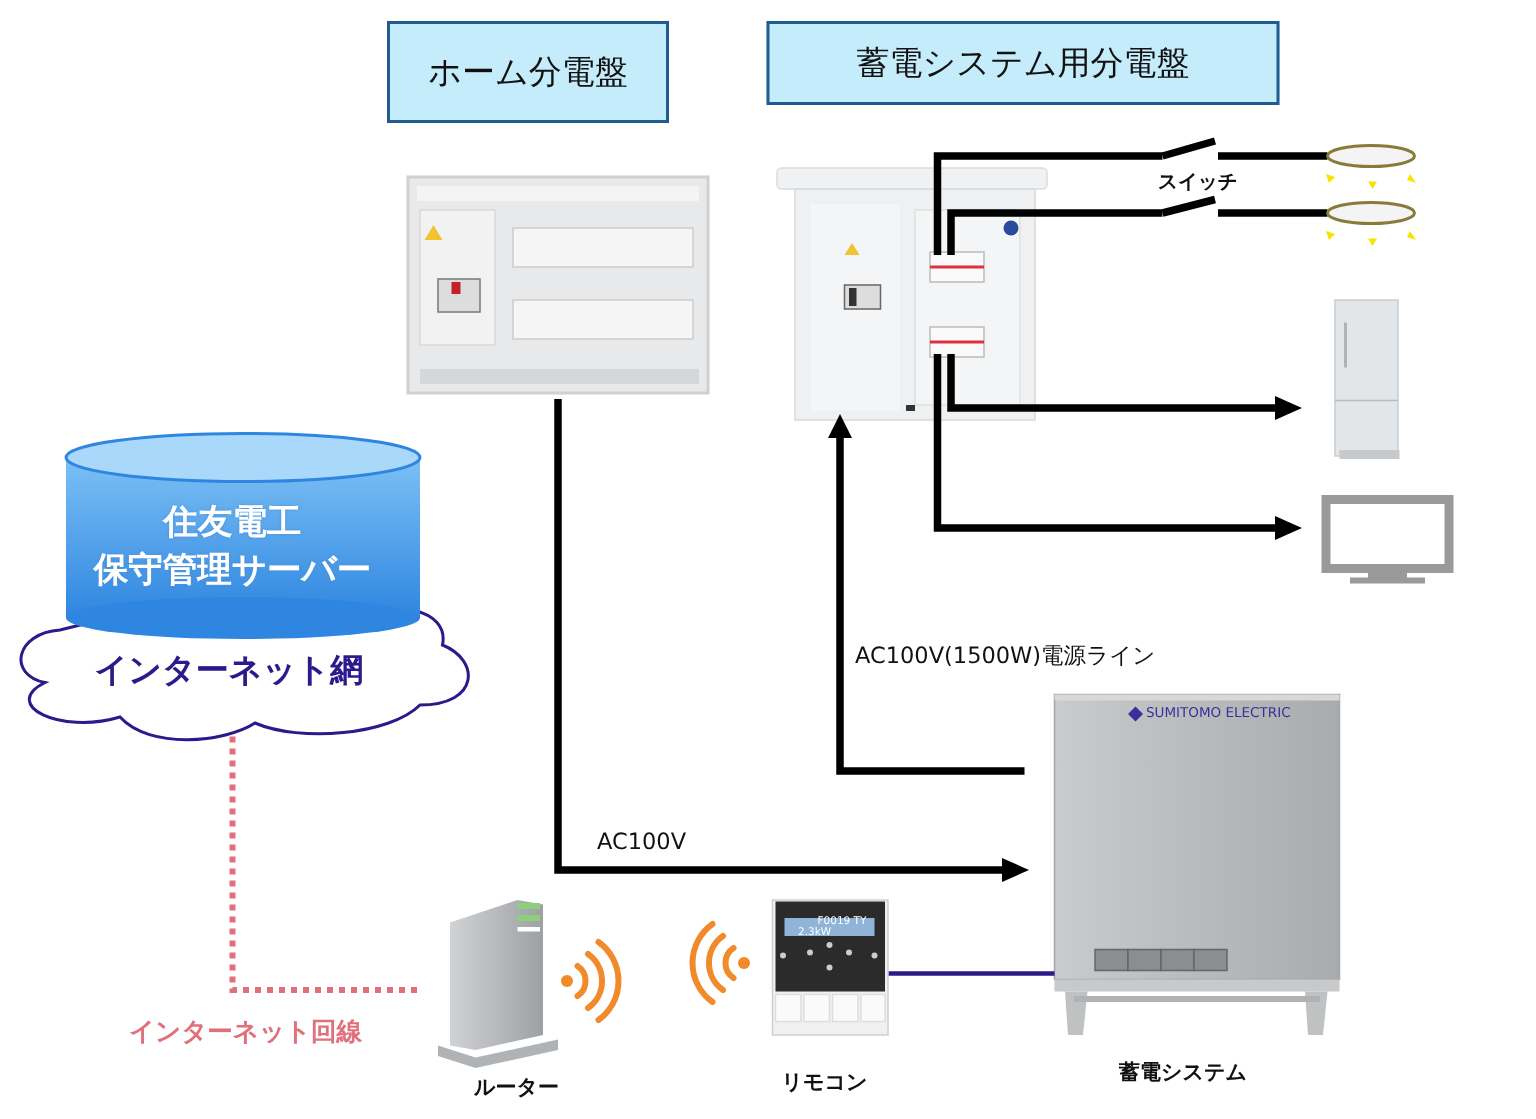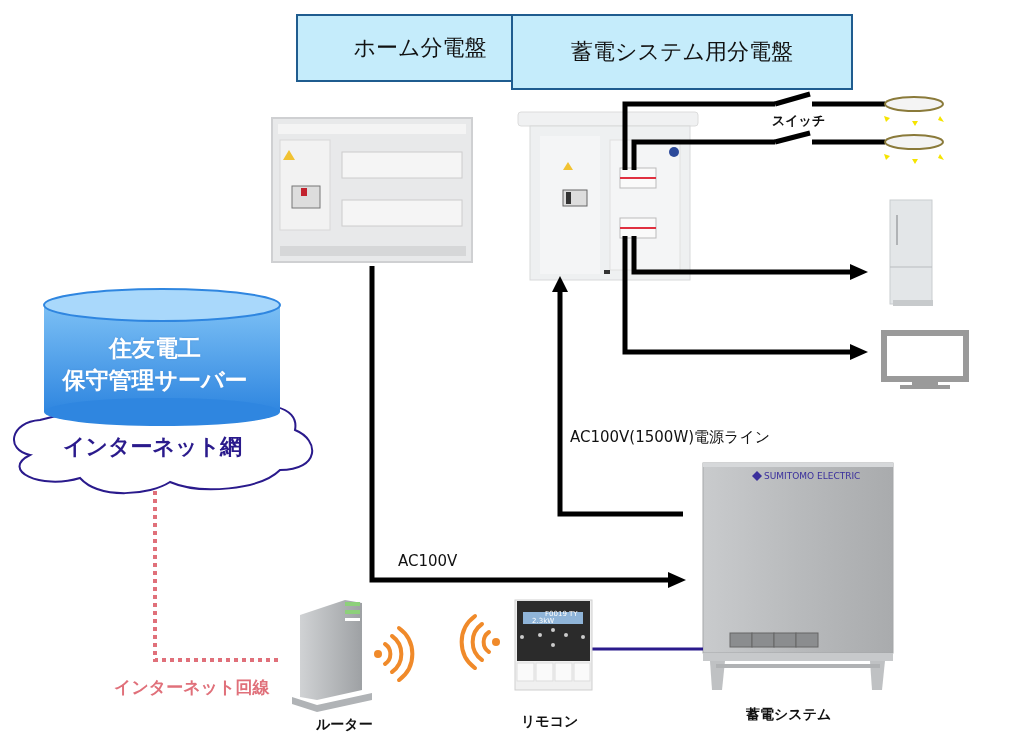--- a/index.html
+++ b/index.html
@@ -9,24 +9,24 @@
                display: flex; align-items: center; justify-content: center;
                font-size: 22px; color: #111; box-sizing: border-box; }
   svg.lines { position: absolute; left: 0; top: 0; }
   .label { position: absolute; white-space: nowrap; color: #111; }
   .db-text { position: absolute; color: #ffffff; font-weight: bold; text-align: center;
              font-size: 23px; line-height: 32px; text-shadow: 0 0 2px #4a90d9; }
 </style>
 </head>
 <body>
 
-<div class="title-box" style="left:258px; top:14px; width:248px; height:68px;margin-left:38px;">
+<div class="title-box" style="left:258px; top:14px; width:188px; height:68px;">
   <span>ホーム分電盤</span>
 </div>
-<div class="title-box" style="left:511px; top:14px; width:342px; height:76px;">
+<div class="title-box" style="left:511px; top:14px; width:342px; height:56px;">
   <span>蓄電システム用分電盤</span>
 </div>
 
 <svg class="lines" width="1024" height="746" viewBox="0 0 1024 746">
   <defs>
     <linearGradient id="dbGrad" x1="0" y1="0" x2="0" y2="1">
       <stop offset="0" stop-color="#7cc0f5"></stop>
       <stop offset="1" stop-color="#2f86e0"></stop>
     </linearGradient>
     <linearGradient id="boxGrad" x1="0" y1="0" x2="1" y2="0">
@@ -187,20 +187,20 @@
 <div class="db-text" style="left:44px; top:332px; width:222px;">
   <div>住友電工</div>
   <div>保守管理サーバー</div>
 </div>
 
 <div class="label" style="left:63px; top:432px; font-size:22px; font-weight:bold; color:#2a1a8c;">インターネット網</div>
 
 <div class="label" style="left:772px; top:112px; font-size:13px; font-weight:bold;">スイッチ</div>
 <div class="label" style="left:570px; top:428px; font-size:15px;">AC100V(1500W)電源ライン</div>
 <div class="label" style="left:398px; top:552px; font-size:15px;">AC100V</div>
-<div class="label" style="left:86px; top:676px; font-size:17px; font-weight:bold; color:#e0707a;margin-left:28px;">インターネット回線</div>
+<div class="label" style="left:86px; top:676px; font-size:17px; font-weight:bold; color:#e0707a;">インターネット回線</div>
 <div class="label" style="left:316px; top:716px; font-size:14px; font-weight:bold;">ルーター</div>
 <div class="label" style="left:521px; top:713px; font-size:14px; font-weight:bold;">リモコン</div>
 <div class="label" style="left:746px; top:706px; font-size:14px; font-weight:bold;">蓄電システム</div>
 
 <div class="label" style="left:764px; top:471px; font-size:9px; font-weight:normal; color:#3a2f9c;">SUMITOMO ELECTRIC</div>
 <div class="label" style="left:545px; top:610px; font-size:7px; color:#fff;">F0019 TY</div>
 <div class="label" style="left:532px; top:617px; font-size:7px; color:#fff;">2.3kW</div>
 
 </body></html>

